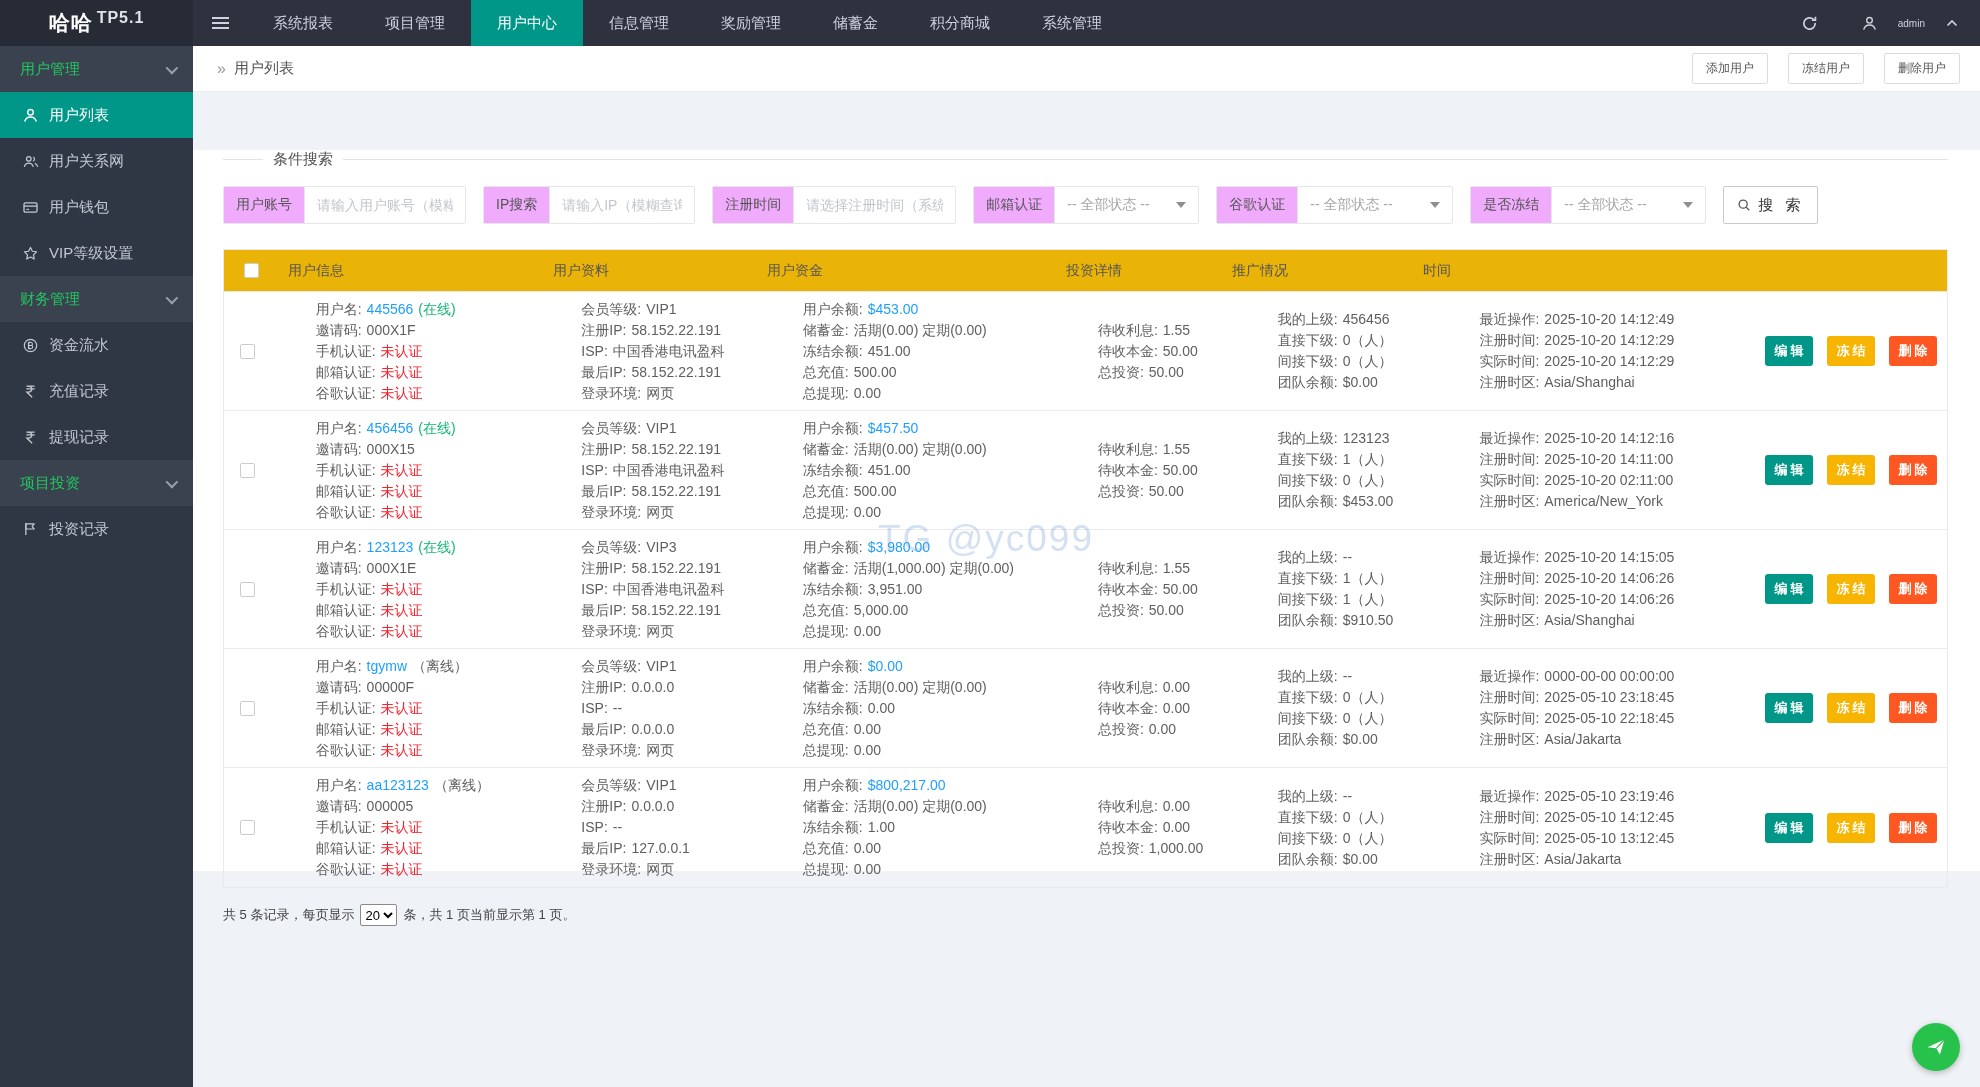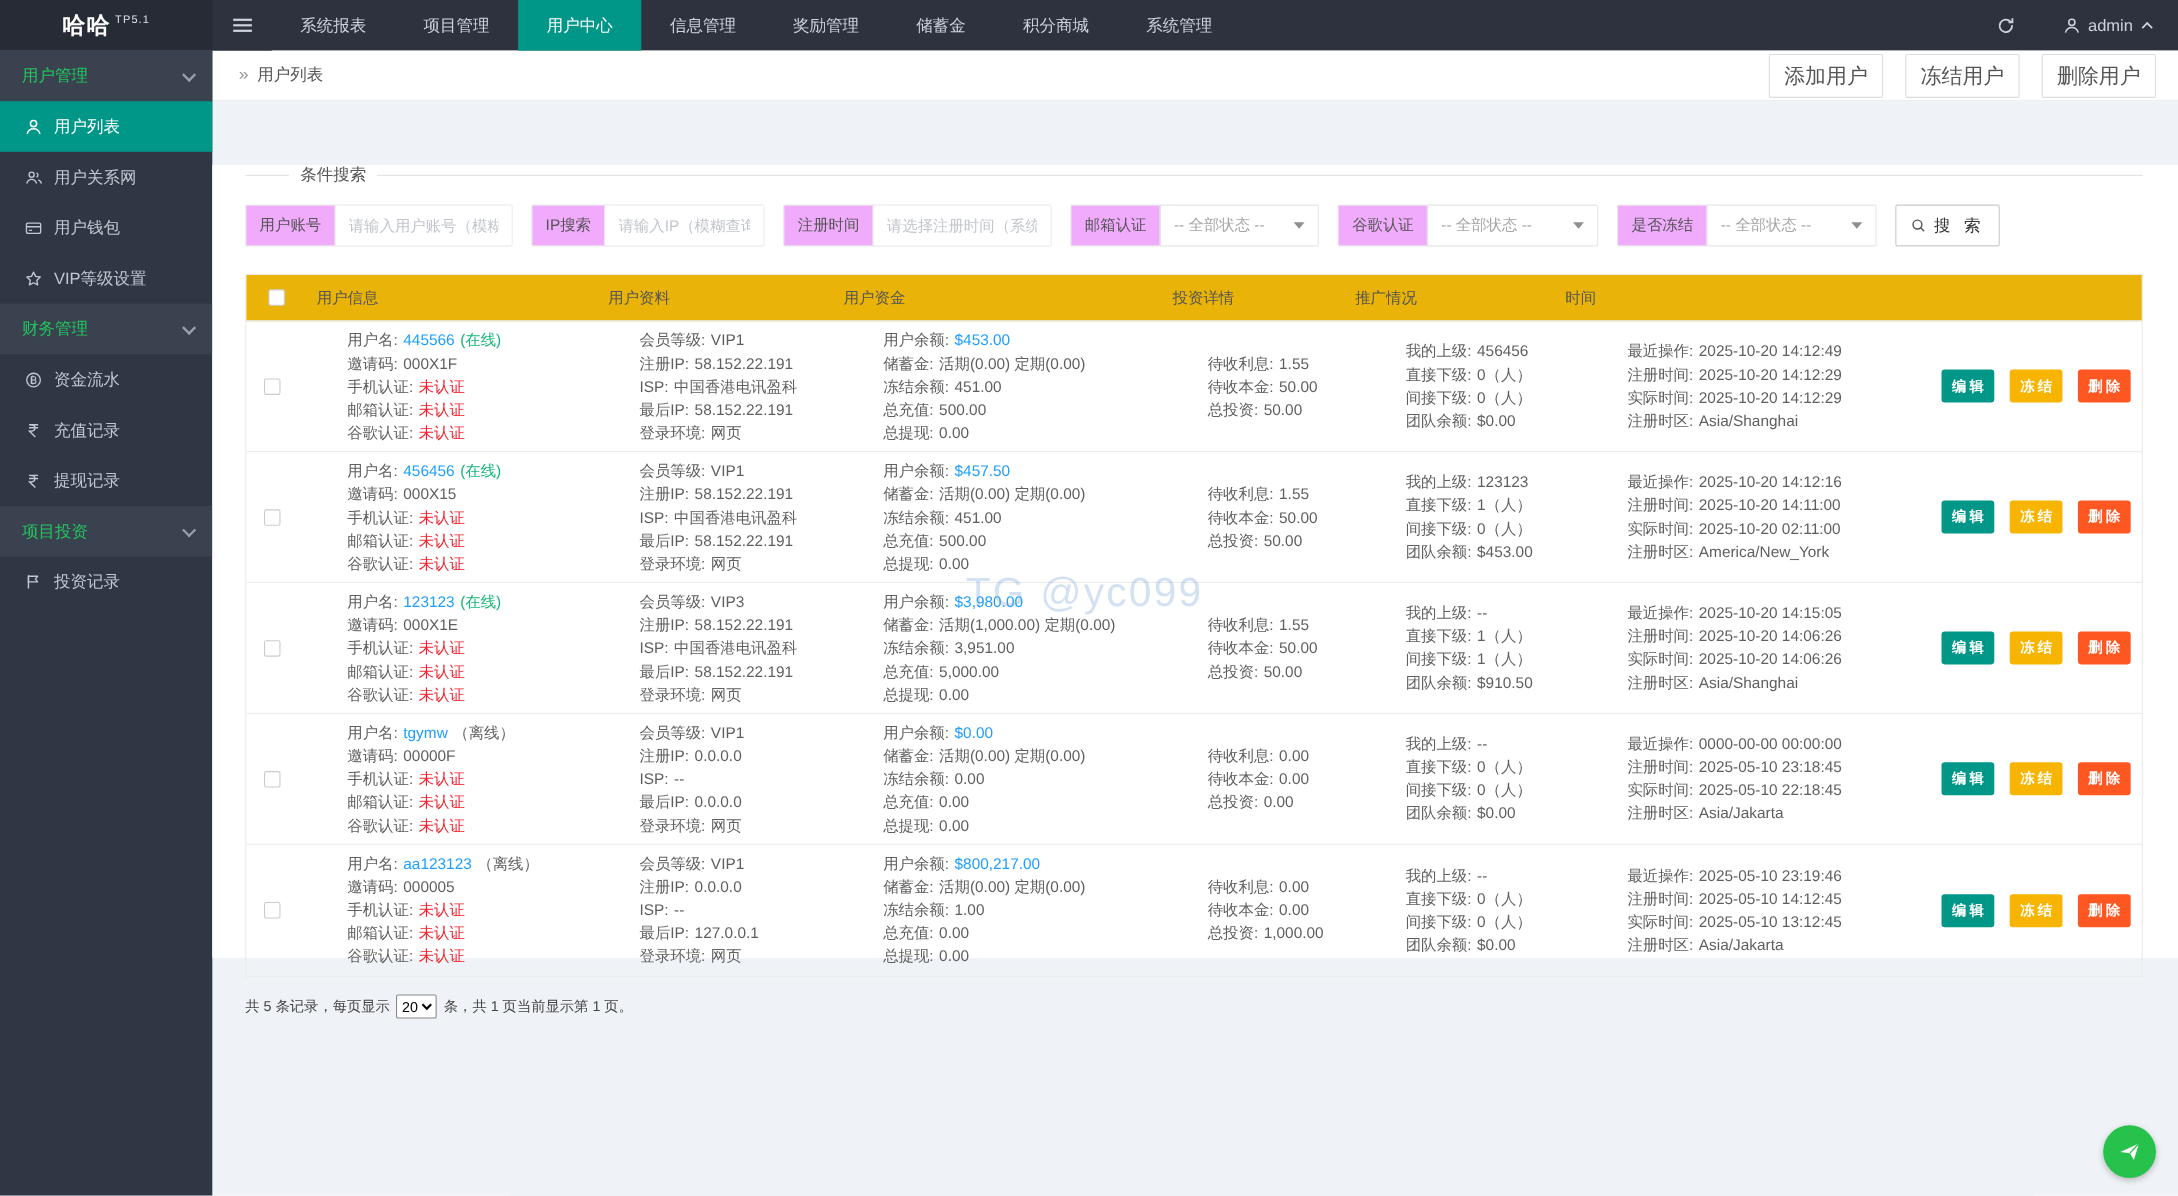--- a/index.html
+++ b/index.html
@@ -4,42 +4,42 @@
 <style>
   * { margin:0; padding:0; box-sizing:border-box; }
   html,body { width:1980px; height:1087px; }
   body {
     font-family:"Liberation Sans","DejaVu Sans",sans-serif;
     background:#eff2f6; position:relative; overflow:hidden; color:#666;
   }
   
   .topbar { height:46px; background:#2d323e; display:flex; align-items:stretch; }
   .logo { width:193px; background:#262b35; color:#fff; display:flex; align-items:center; justify-content:center; font-size:21px; font-weight:bold; letter-spacing:1px; }
-  .logo sup { font-size:10px; font-weight:normal; margin-left:4px; transform:translateY(-5px); color:#dfe3e9; }
+  .logo sup { font-size:16px; font-weight:bold; margin-left:4px; transform:translateY(-5px); color:#dfe3e9; }
   .hamburger { width:54px; display:flex; flex-direction:column; gap:3px; align-items:center; justify-content:center; cursor:pointer; background:#2d323e; }
   .hamburger i { display:block; width:17px; height:2px; background:#cfd3dc; }
   .nav { display:flex; align-items:stretch; }
   .nav-item { display:flex; align-items:center; padding:0 26px; font-size:15px; color:#cdd2db; cursor:pointer; }
   .nav-item.active { background:#009688; color:#fff; }
   .topbar-right { margin-left:auto; display:flex; align-items:stretch; color:#cdd2db; }
-  .tb-btn { display:flex; align-items:center; padding:0 22px; cursor:pointer; gap:7px; font-size:15px; }
+  .tb-btn { display:flex; align-items:center; padding:0 22px; cursor:pointer; gap:21px; font-size:10px; }
   
   .sidebar { position:absolute; top:46px; left:0; bottom:0; width:193px; background:#303744; }
   .side-group { height:46px; display:flex; align-items:center; justify-content:space-between; padding:0 18px 0 20px; background:#3a4250; color:#22c55e; font-size:15px; cursor:pointer; }
   .side-item { height:46px; display:flex; align-items:center; gap:10px; padding:0 12px 0 22px; color:#c2c8d2; font-size:15px; cursor:pointer; }
   .side-item.active { background:#009688; color:#fff; }
   .side-icon { display:inline-flex; width:17px; justify-content:center; }
   .chev { width:9px; height:9px; border-right:2px solid #9aa1ad; border-bottom:2px solid #9aa1ad; transform:rotate(45deg) translateY(-2px); }
   
   .main { margin-left:193px; }
   .crumbbar { height:46px; background:#fff; border-bottom:1px solid #ededed; display:flex; align-items:center; padding:0 20px 0 24px; }
   .crumb { font-size:15px; color:#555; display:flex; align-items:center; gap:8px; }
   .crumb .cicon { color:#9a9a9a; font-size:16px; }
   .crumb-actions { margin-left:auto; display:flex; gap:20px; }
-  .pg-btn { background:#fff; border:1px solid #dcdcdc; border-radius:2px; color:#555; font-size:19px; padding:6px 13px; cursor:pointer; font-family:inherit; }
+  .pg-btn { background:#fff; border:1px solid #dcdcdc; border-radius:2px; color:#555; font-size:12px; padding:6px 13px; cursor:pointer; font-family:inherit; }
   .content { background:#fff; height:721px; padding:0 32px 0 30px; position:relative; }
   
   fieldset.searchbox { border:none; border-top:1px solid #e3e3e3; margin-top:58px; }
   fieldset.searchbox legend { margin-left:40px; padding:0 10px; font-size:15px; color:#555; }
   .search-row { display:flex; gap:17px; margin-top:17px; align-items:center; }
   .sgroup { display:flex; height:38px; border:1px solid #e6e6e6; border-radius:2px; background:#fff; }
   .slabel { background:#f0abfc; border-right:1px solid #e6e6e6; font-size:14px; color:#555; display:flex; align-items:center; padding:0 12px; white-space:nowrap; }
   .sinput { border:none; outline:none; padding:0 12px; font-size:14px; color:#666; font-family:inherit; background:#fff; }
   .sinput::placeholder { color:#c2c6cc; }
   .sselect { display:flex; align-items:center; justify-content:space-between; padding:0 12px; font-size:14px; color:#a6a6a6; cursor:pointer; }

